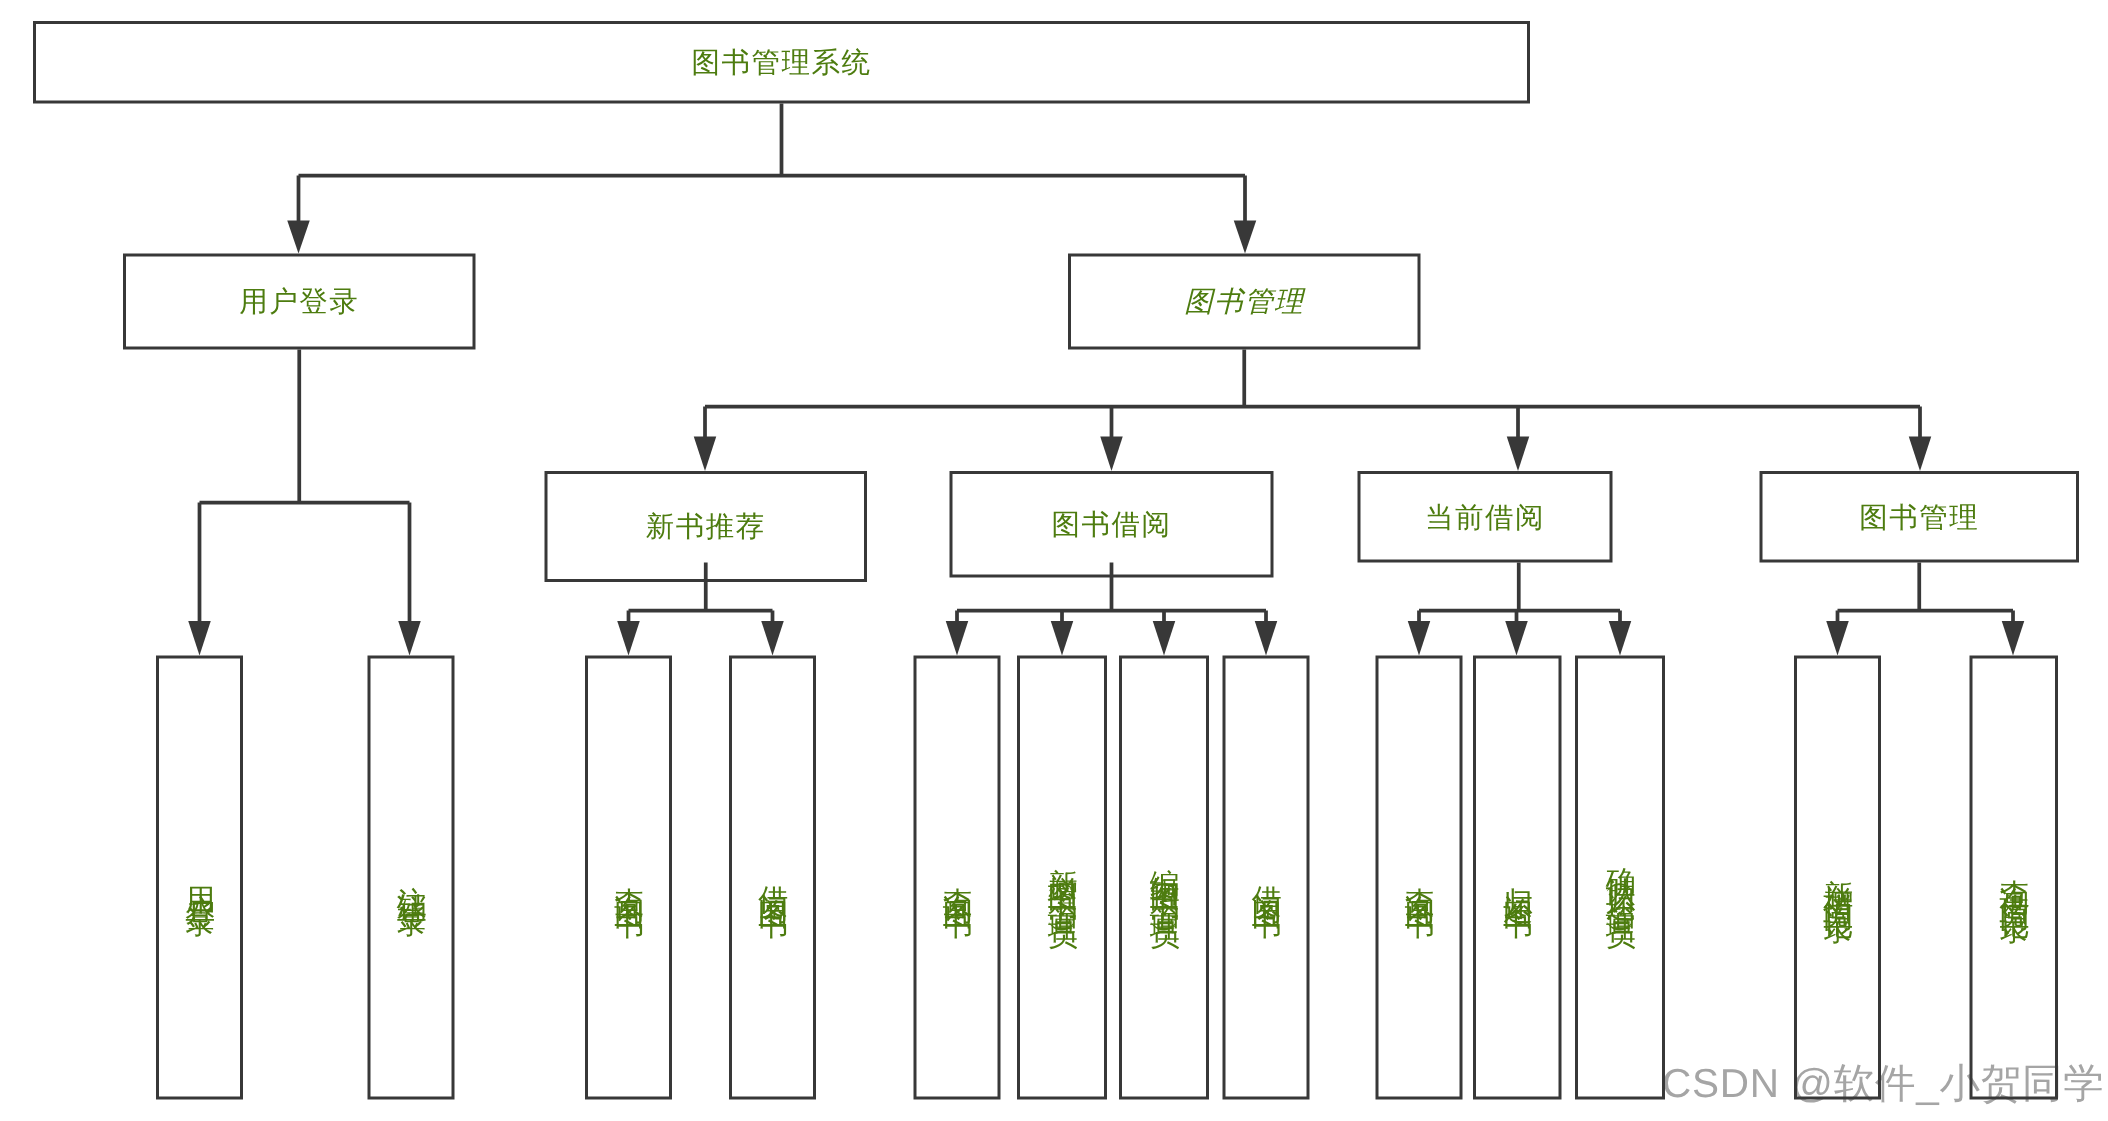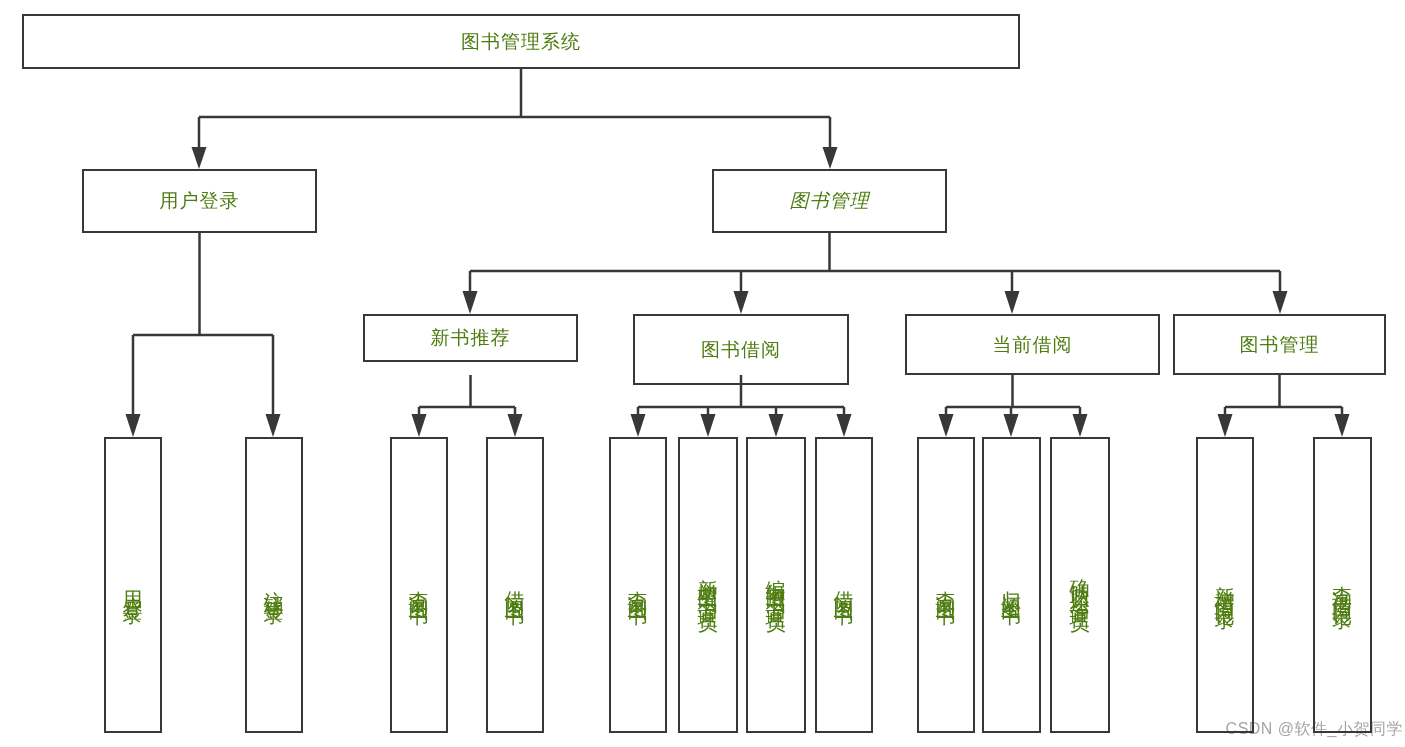--- a/index.html
+++ b/index.html
@@ -30,21 +30,21 @@
     writing-mode:vertical-rl;
     text-orientation:mixed;
     font-size:20px;
     letter-spacing:5px;
     line-height:1;
   }
   .watermark{
     position:absolute;
     right:2px;bottom:7px;
     z-index:2;
-    font-size:16px;
+    font-size:27px;
     color:#a5a5a5;
     letter-spacing:0.5px;
     white-space:nowrap;
   }
 </style>
 </head>
 <body>
 
 <div id="canvas">
 
@@ -110,23 +110,23 @@
     <polygon fill="#383838" stroke="none" points="1334.5,414 1349.5,414 1342,437"></polygon>
   </svg>
 
   <div class="watermark">CSDN @软件_小贺同学</div>
 
   <div class="node node-h" style="left:22px;top:14px;width:998px;height:55px;">图书管理系统</div>
 
   <div class="node node-h" style="left:82px;top:169px;width:235px;height:64px;">用户登录</div>
   <div class="node node-h" style="left:712px;top:169px;width:235px;height:64px;font-style:italic;">图书管理</div>
 
-  <div class="node node-h" style="left:363px;top:314px;width:215px;height:48px;">新书推荐</div>
+  <div class="node node-h" style="left:363px;top:314px;width:215px;height:74px;">新书推荐</div>
   <div class="node node-h" style="left:633px;top:314px;width:216px;height:71px;">图书借阅</div>
-  <div class="node node-h" style="left:905px;top:314px;width:255px;height:61px;">当前借阅</div>
+  <div class="node node-h" style="left:905px;top:314px;width:170px;height:61px;">当前借阅</div>
   <div class="node node-h" style="left:1173px;top:314px;width:213px;height:61px;">图书管理</div>
 
   <div class="node node-v" style="left:104px;top:437px;width:58px;height:296px;">用户登录</div>
   <div class="node node-v" style="left:245px;top:437px;width:58px;height:296px;">注销登录</div>
 
   <div class="node node-v" style="left:390px;top:437px;width:58px;height:296px;">查询图书</div>
   <div class="node node-v" style="left:486px;top:437px;width:58px;height:296px;">借阅图书</div>
 
   <div class="node node-v" style="left:609px;top:437px;width:58px;height:296px;">查询图书</div>
   <div class="node node-v" style="left:678px;top:437px;width:60px;height:296px;">新增图书（管理员）</div>

